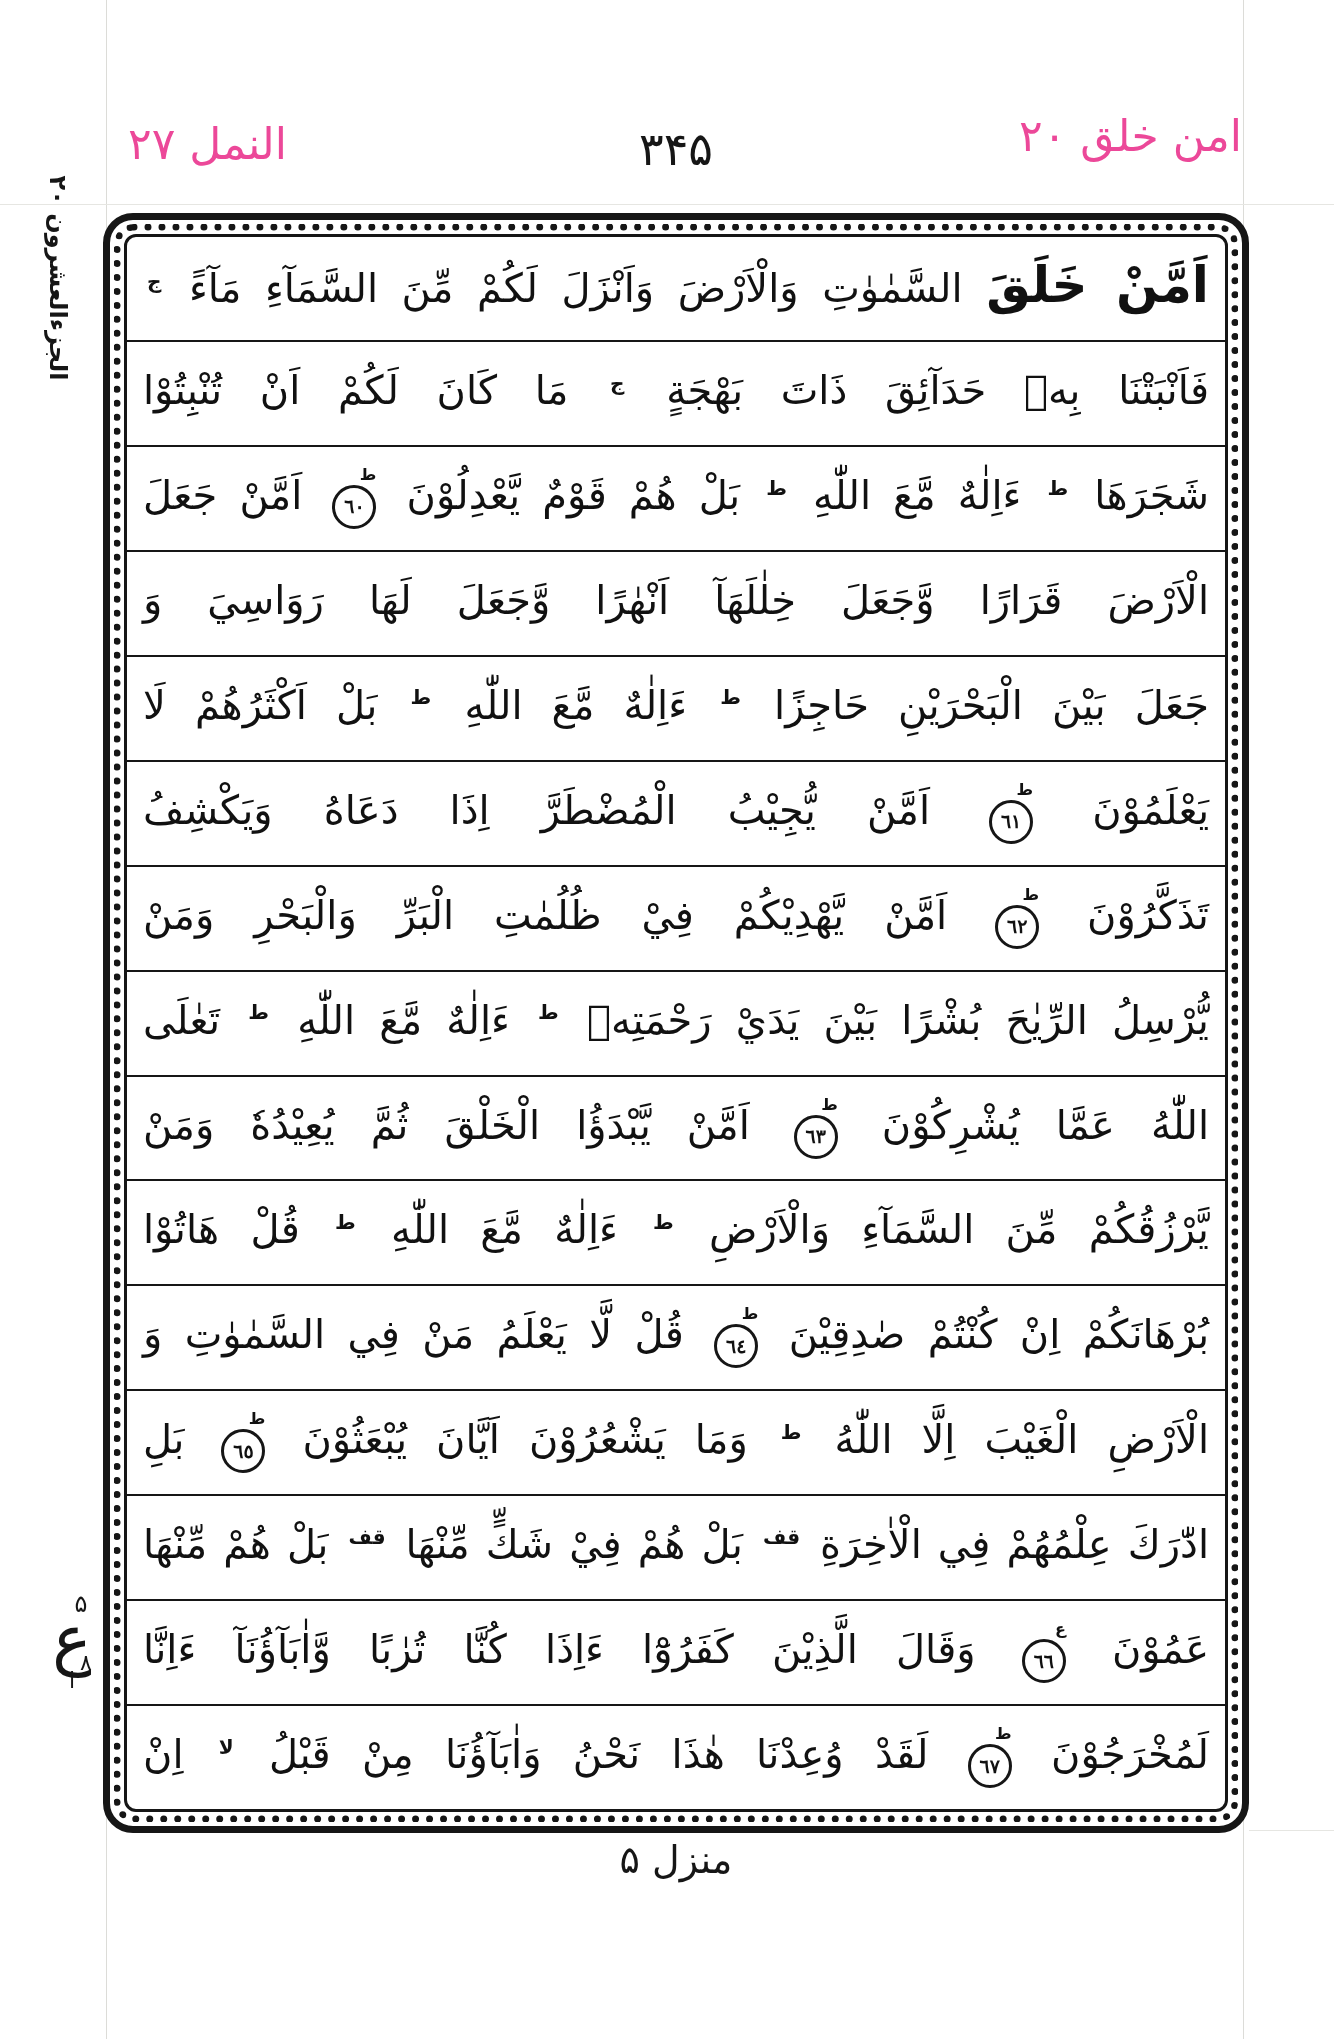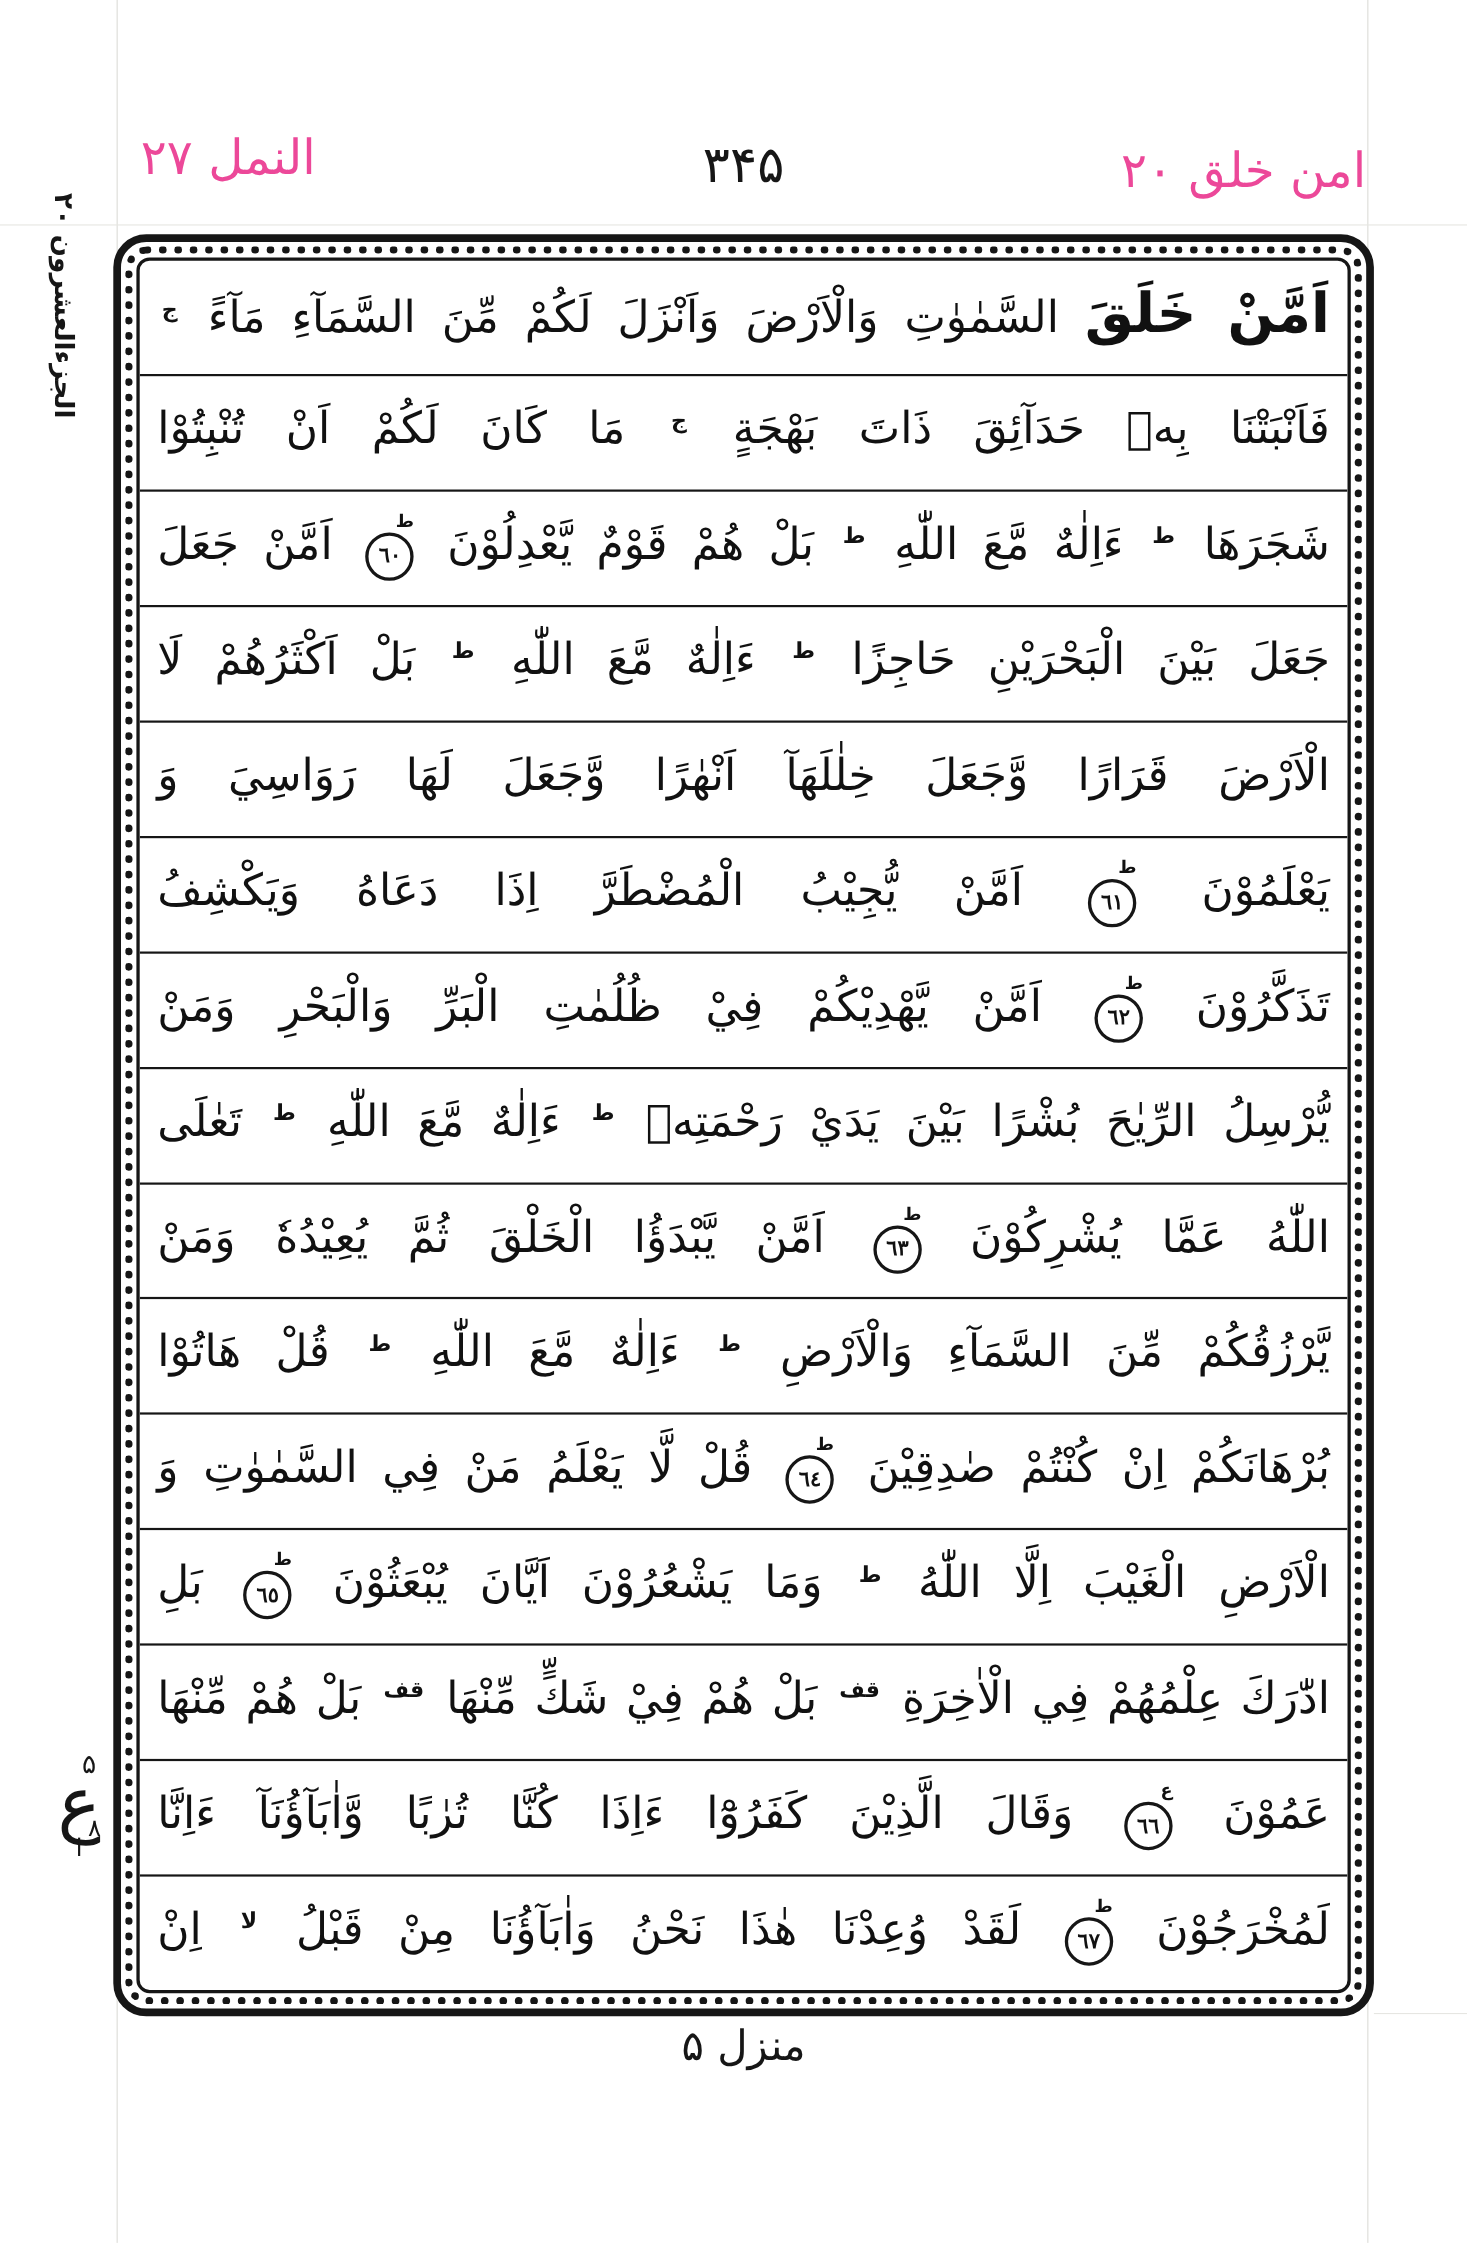--- a/index.html
+++ b/index.html
@@ -10,21 +10,21 @@
   
   .fold-v{position:absolute;top:0;bottom:0;width:1px;background:#dcdcd8;}
   .fold-left{left:106px;}
   .fold-right{left:1243px;}
   .crease-h{position:absolute;left:0;width:1334px;top:204px;height:1px;background:#e6e6e2;}
   .crease-h2{position:absolute;left:1249px;width:85px;top:1830px;height:1px;background:#e6e6e2;}
 
   
   .hdr{position:absolute;font-size:44px;line-height:1.1;color:#ec4899;white-space:nowrap;direction:rtl;}
   .hdr-surah{left:128px;top:120px;}
-  .hdr-juz{right:92px;top:132px;text-align:right;}
+  .hdr-juz{right:92px;top:112px;text-align:right;}
   .page-num{position:absolute;left:103px;top:122px;width:1146px;text-align:center;
             font-size:46px;letter-spacing:10px;direction:rtl;}
 
   
   .frame{position:absolute;left:103px;top:213px;width:1146px;height:1620px;
          box-sizing:border-box;border:7px solid #161616;border-radius:30px;padding:4px;background:#fff;}
   .frame-orn{height:100%;box-sizing:border-box;border:7px dotted #161616;border-radius:20px;padding:3px;}
   .frame-inner{height:100%;box-sizing:border-box;border:3px solid #161616;border-radius:12px;
                overflow:hidden;display:flex;flex-direction:column;background:#fff;}
 
@@ -75,22 +75,22 @@
   <span class="ruku-num">۸</span>
   <span class="ruku-under">ا</span>
 </div>
 
 <div class="frame">
   <div class="frame-orn">
     <div class="frame-inner">
         <div class="line"><span class="txt opening">اَمَّنْ خَلَقَ</span> <span class="txt">السَّمٰوٰتِ وَالْاَرْضَ وَاَنْزَلَ لَكُمْ مِّنَ السَّمَآءِ مَآءً</span> <span class="pause">ج</span> </div>
         <div class="line"><span class="txt">فَاَنْبَتْنَا بِهٖ حَدَآئِقَ ذَاتَ بَهْجَةٍ</span> <span class="pause">ج</span> <span class="txt">مَا كَانَ لَكُمْ اَنْ تُنْبِتُوْا</span> </div>
         <div class="line"><span class="txt">شَجَرَهَا</span> <span class="pause">ط</span> <span class="txt">ءَاِلٰهٌ مَّعَ اللّٰهِ</span> <span class="pause">ط</span> <span class="txt">بَلْ هُمْ قَوْمٌ يَّعْدِلُوْنَ</span> <span class="aya"><span class="mark">ط</span><span class="circ">٦٠</span></span> <span class="txt">اَمَّنْ جَعَلَ</span> </div>
+        <div class="line"><span class="txt">الْاَرْضَ قَرَارًا وَّجَعَلَ خِلٰلَهَآ اَنْهٰرًا وَّجَعَلَ لَهَا رَوَاسِيَ وَ</span> </div>
         <div class="line"><span class="txt">جَعَلَ بَيْنَ الْبَحْرَيْنِ حَاجِزًا</span> <span class="pause">ط</span> <span class="txt">ءَاِلٰهٌ مَّعَ اللّٰهِ</span> <span class="pause">ط</span> <span class="txt">بَلْ اَكْثَرُهُمْ لَا</span> </div>
-        <div class="line"><span class="txt">الْاَرْضَ قَرَارًا وَّجَعَلَ خِلٰلَهَآ اَنْهٰرًا وَّجَعَلَ لَهَا رَوَاسِيَ وَ</span> </div>
         <div class="line"><span class="txt">يَعْلَمُوْنَ</span> <span class="aya"><span class="mark">ط</span><span class="circ">٦١</span></span> <span class="txt">اَمَّنْ يُّجِيْبُ الْمُضْطَرَّ اِذَا دَعَاهُ وَيَكْشِفُ</span> </div>
         <div class="line"><span class="txt">تَذَكَّرُوْنَ</span> <span class="aya"><span class="mark">ط</span><span class="circ">٦٢</span></span> <span class="txt">اَمَّنْ يَّهْدِيْكُمْ فِيْ ظُلُمٰتِ الْبَرِّ وَالْبَحْرِ وَمَنْ</span> </div>
         <div class="line"><span class="txt">يُّرْسِلُ الرِّيٰحَ بُشْرًا بَيْنَ يَدَيْ رَحْمَتِهٖ</span> <span class="pause">ط</span> <span class="txt">ءَاِلٰهٌ مَّعَ اللّٰهِ</span> <span class="pause">ط</span> <span class="txt">تَعٰلَى</span> </div>
         <div class="line"><span class="txt">اللّٰهُ عَمَّا يُشْرِكُوْنَ</span> <span class="aya"><span class="mark">ط</span><span class="circ">٦٣</span></span> <span class="txt">اَمَّنْ يَّبْدَؤُا الْخَلْقَ ثُمَّ يُعِيْدُهٗ وَمَنْ</span> </div>
         <div class="line"><span class="txt">يَّرْزُقُكُمْ مِّنَ السَّمَآءِ وَالْاَرْضِ</span> <span class="pause">ط</span> <span class="txt">ءَاِلٰهٌ مَّعَ اللّٰهِ</span> <span class="pause">ط</span> <span class="txt">قُلْ هَاتُوْا</span> </div>
         <div class="line"><span class="txt">بُرْهَانَكُمْ اِنْ كُنْتُمْ صٰدِقِيْنَ</span> <span class="aya"><span class="mark">ط</span><span class="circ">٦٤</span></span> <span class="txt">قُلْ لَّا يَعْلَمُ مَنْ فِي السَّمٰوٰتِ وَ</span> </div>
         <div class="line"><span class="txt">الْاَرْضِ الْغَيْبَ اِلَّا اللّٰهُ</span> <span class="pause">ط</span> <span class="txt">وَمَا يَشْعُرُوْنَ اَيَّانَ يُبْعَثُوْنَ</span> <span class="aya"><span class="mark">ط</span><span class="circ">٦٥</span></span> <span class="txt">بَلِ</span> </div>
         <div class="line"><span class="txt">ادّٰرَكَ عِلْمُهُمْ فِي الْاٰخِرَةِ</span> <span class="pause">قف</span> <span class="txt">بَلْ هُمْ فِيْ شَكٍّ مِّنْهَا</span> <span class="pause">قف</span> <span class="txt">بَلْ هُمْ مِّنْهَا</span> </div>
         <div class="line"><span class="txt">عَمُوْنَ</span> <span class="aya"><span class="mark">ع</span><span class="circ">٦٦</span></span> <span class="txt">وَقَالَ الَّذِيْنَ كَفَرُوْٓا ءَاِذَا كُنَّا تُرٰبًا وَّاٰبَآؤُنَآ ءَاِنَّا</span> </div>
         <div class="line"><span class="txt">لَمُخْرَجُوْنَ</span> <span class="aya"><span class="mark">ط</span><span class="circ">٦٧</span></span> <span class="txt">لَقَدْ وُعِدْنَا هٰذَا نَحْنُ وَاٰبَآؤُنَا مِنْ قَبْلُ</span> <span class="pause">لا</span> <span class="txt">اِنْ</span> </div>

